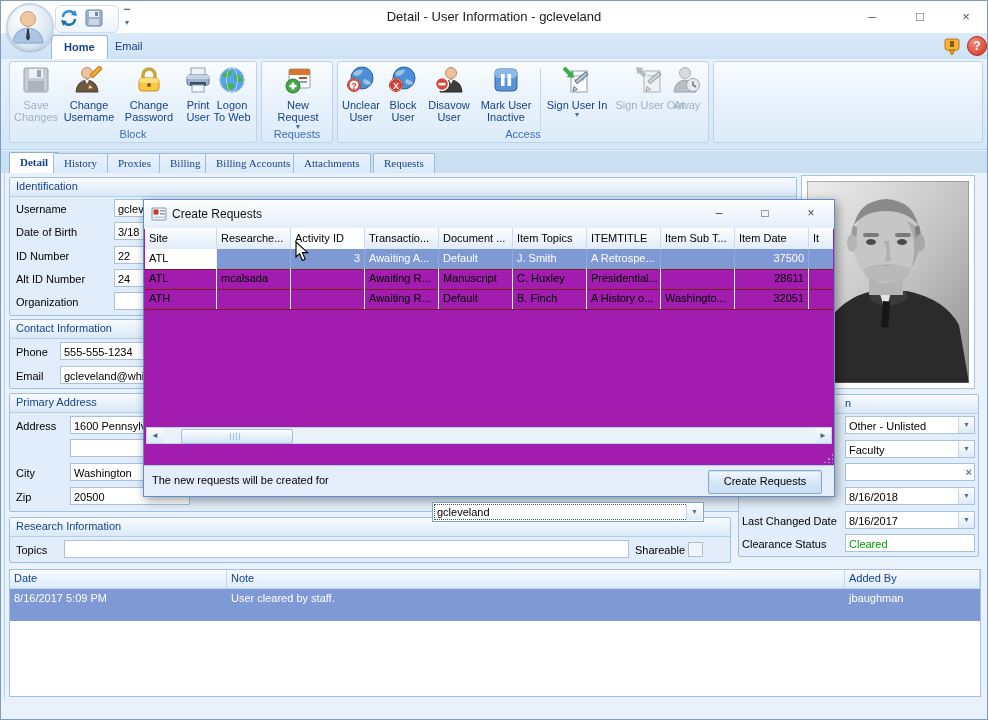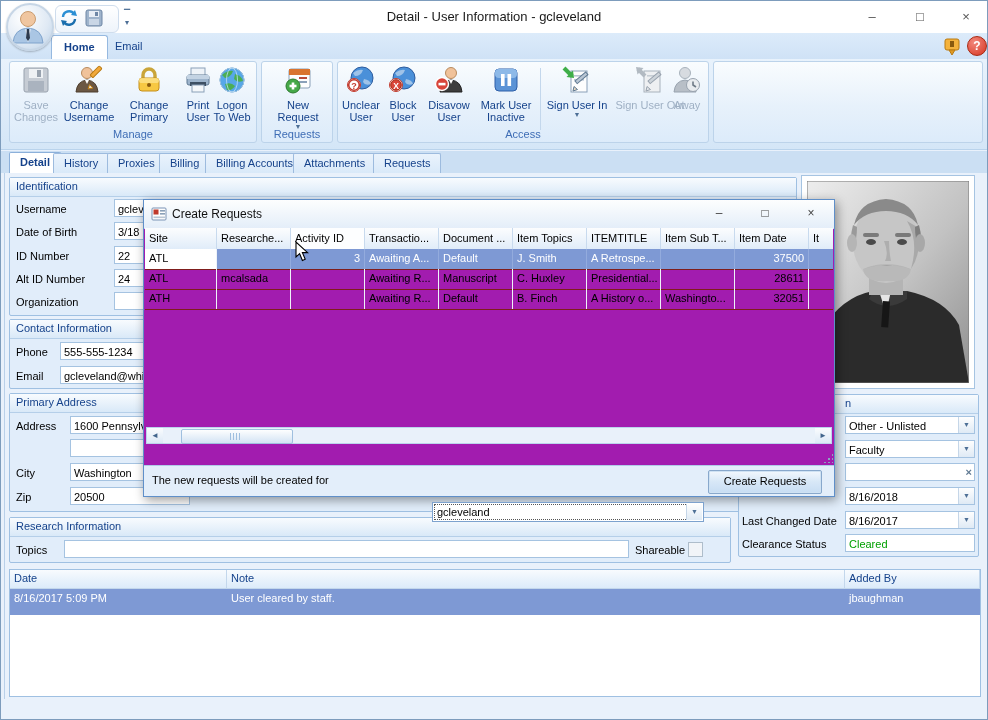--- a/index.html
+++ b/index.html
@@ -29,41 +29,41 @@
   .gcap{position:absolute;left:0;bottom:1px;width:100%;text-align:center;color:#3e6db5;font-size:11px;height:14px;line-height:14px;}
   .rbtn{position:absolute;top:3px;text-align:center;cursor:default;}
   .ricon{display:block;height:34px;}
   .rlabel{display:block;color:#15428b;line-height:12px;}
   .rbtn.disabled .rlabel{color:#9fb0c4;}
   .caret{display:block;color:#4d6f96;font-size:7px;line-height:8px;}
   .vsep{position:absolute;top:6px;width:1px;height:62px;background:#c3d7ec;}
 
   
   .tabstrip{left:0;top:150px;width:100%;height:22px;background:#cbdff3;}
-  .dtab{top:2px;height:19px;line-height:19px;padding:0 10px;color:#15428b;background:linear-gradient(#eaf3fc,#d9e9f9);border:1px solid #9dbbde;border-bottom:none;border-radius:2px 2px 0 0;cursor:default;}
+  .dtab{top:2px;height:19px;line-height:19px;padding:0 10px;color:#15428b;background:linear-gradient(#eaf3fc,#d9e9f9);border:1px solid #9dbbde;border-bottom:none;border-radius:2px 2px 0 0;cursor:default;font-family:Liberation Serif, serif;}
   .dtab.active{background:#fff;border-color:#8cb0da;height:20px;top:1px;font-weight:bold;}
 
   
   .section{border:1px solid #9fc0e2;background:#e1edfa;border-radius:2px;box-sizing:border-box;}
   .sheader{height:18px;line-height:17px;background:linear-gradient(#f8fbfe,#d9e9f8);border-bottom:1px solid #b5cfe9;color:#15428b;padding:0 6px;}
   .flabel{position:absolute;color:#000;line-height:18px;}
   .tbox{position:absolute;background:#fff;border:1px solid #a5c3e1;height:18px;line-height:18px;padding:0 3px;overflow:hidden;white-space:nowrap;box-sizing:border-box;}
   .combo .arrow{position:absolute;right:0px;top:0px;width:15px;height:16px;background:linear-gradient(#fefefe,#dfeaf5);border-left:1px solid #c5d6e8;color:#4d6f96;font-size:7px;text-align:center;line-height:16px;}
   .clearx{position:absolute;right:2px;top:0px;color:#5f7globals;color:#5f7992;font-size:11px;line-height:16px;font-weight:bold;}
   .green{color:#00a000;}
   .checkbox{position:absolute;width:13px;height:13px;background:#f1f4f8;border:1px solid #aebdcb;}
 
   
   .photo{left:800px;top:174px;width:174px;height:214px;background:#fff;border:1px solid #a6c4e2;box-sizing:border-box;padding:5px;}
 
   
   .ntable{left:8px;top:568px;width:972px;height:128px;background:#fff;border:1px solid #9fc0e2;box-sizing:border-box;}
   .nhead{display:flex;height:18px;background:linear-gradient(#f8fbfe,#dcebfa);border-bottom:1px solid #c3d7ec;color:#15428b;}
   .nhead div{padding:0 4px;line-height:17px;border-right:1px solid #c3d7ec;box-sizing:border-box;}
-  .nrow{display:flex;height:26px;}
+  .nrow{display:flex;height:32px;}
   .nrow.sel{background:#7e99d4;color:#fff;}
   .nrow div{padding:0 4px;line-height:18px;box-sizing:border-box;overflow:hidden;white-space:nowrap;}
   .ncol0{width:217px;} .ncol1{width:618px;} .ncol2{flex:1;}
 
   
   .statusbar{left:0;top:700px;width:100%;height:20px;background:linear-gradient(#e8f4fe,#c8e0f4);border-top:1px solid #98b9da;color:#15428b;line-height:19px;padding-left:8px;box-sizing:border-box;}
   .grip{position:absolute;right:2px;bottom:2px;width:13px;height:13px;
         background-image:radial-gradient(circle,#8aa4c0 1px,transparent 1.2px);background-size:4px 4px;background-position:bottom right;
         clip-path:polygon(100% 0,100% 100%,0 100%);}
 
@@ -166,21 +166,21 @@
             </svg></span>
         <span class="rlabel">Change Username</span>
       </div>
       <div class="rbtn" style="left:110px;width:58px;">
         <span class="ricon"><svg width="30" height="30" viewBox="0 0 30 30">
               <path d="M9 14 v-4 a6 6 0 0 1 12 0 v4" fill="none" stroke="#caa53a" stroke-width="3.4"></path>
               <rect x="5" y="13" width="20" height="13" rx="3" fill="#f7c843" stroke="#c58f1b"></rect>
               <rect x="5" y="13" width="20" height="5" rx="2" fill="#fde28a" opacity=".8"></rect>
               <circle cx="15" cy="20" r="2" fill="#8a5a0e"></circle>
             </svg></span>
-        <span class="rlabel">Change Primary</span>
+        <span class="rlabel">Change Password</span>
       </div>
       <div class="rbtn" style="left:170px;width:36px;">
         <span class="ricon"><svg width="30" height="30" viewBox="0 0 30 30">
               <rect x="8" y="3" width="14" height="8" fill="#eef3f8" stroke="#8aa0b8"></rect>
               <rect x="4" y="10" width="22" height="10" rx="2" fill="#9db4cc" stroke="#5f7992"></rect>
               <rect x="4" y="10" width="22" height="4" fill="#c3d3e3"></rect>
               <rect x="7" y="17" width="16" height="4" fill="#3d4f63"></rect>
               <rect x="9" y="20" width="12" height="7" fill="#f4f7fa" stroke="#8aa0b8"></rect>
             </svg></span>
         <span class="rlabel">Print User</span>
@@ -189,21 +189,21 @@
         <span class="ricon"><svg width="30" height="30" viewBox="0 0 30 30">
               <circle cx="15" cy="15" r="12" fill="#57a7e8" stroke="#2d6da8"></circle>
               <path d="M5 10 Q11 5 16 6 Q14 12 8 13 Z" fill="#4cae54"></path>
               <path d="M18 9 Q25 11 26 16 Q20 18 17 14 Z" fill="#4cae54"></path>
               <path d="M8 19 Q14 17 18 21 Q15 26 10 25 Z" fill="#4cae54"></path>
               <ellipse cx="15" cy="15" rx="12" ry="12" fill="none" stroke="#bfe0f7" stroke-width=".8"></ellipse>
               <ellipse cx="15" cy="15" rx="5.5" ry="12" fill="none" stroke="#bfe0f7" stroke-width=".8"></ellipse>
             </svg></span>
         <span class="rlabel">Logon To Web</span>
       </div>
-      <div class="gcap">Manage</div>
+      <div class="gcap">Block</div>
     </div>
 
     <div class="abs rgroup" style="left:260px;width:72px;">
       <div class="rbtn" style="left:3px;width:66px;">
         <span class="ricon"><svg width="30" height="30" viewBox="0 0 30 30">
               <rect x="6" y="4" width="21" height="19" rx="2" fill="#fdfdfd" stroke="#8aa0b8"></rect>
               <rect x="6" y="4" width="21" height="6" fill="#d9742f"></rect>
               <rect x="16" y="12" width="8" height="2" fill="#b84a3a"></rect>
               <rect x="16" y="16" width="8" height="2" fill="#8aa0b8"></rect>
               <circle cx="10" cy="21" r="7" fill="#45a848" stroke="#2d7a30"></circle>

